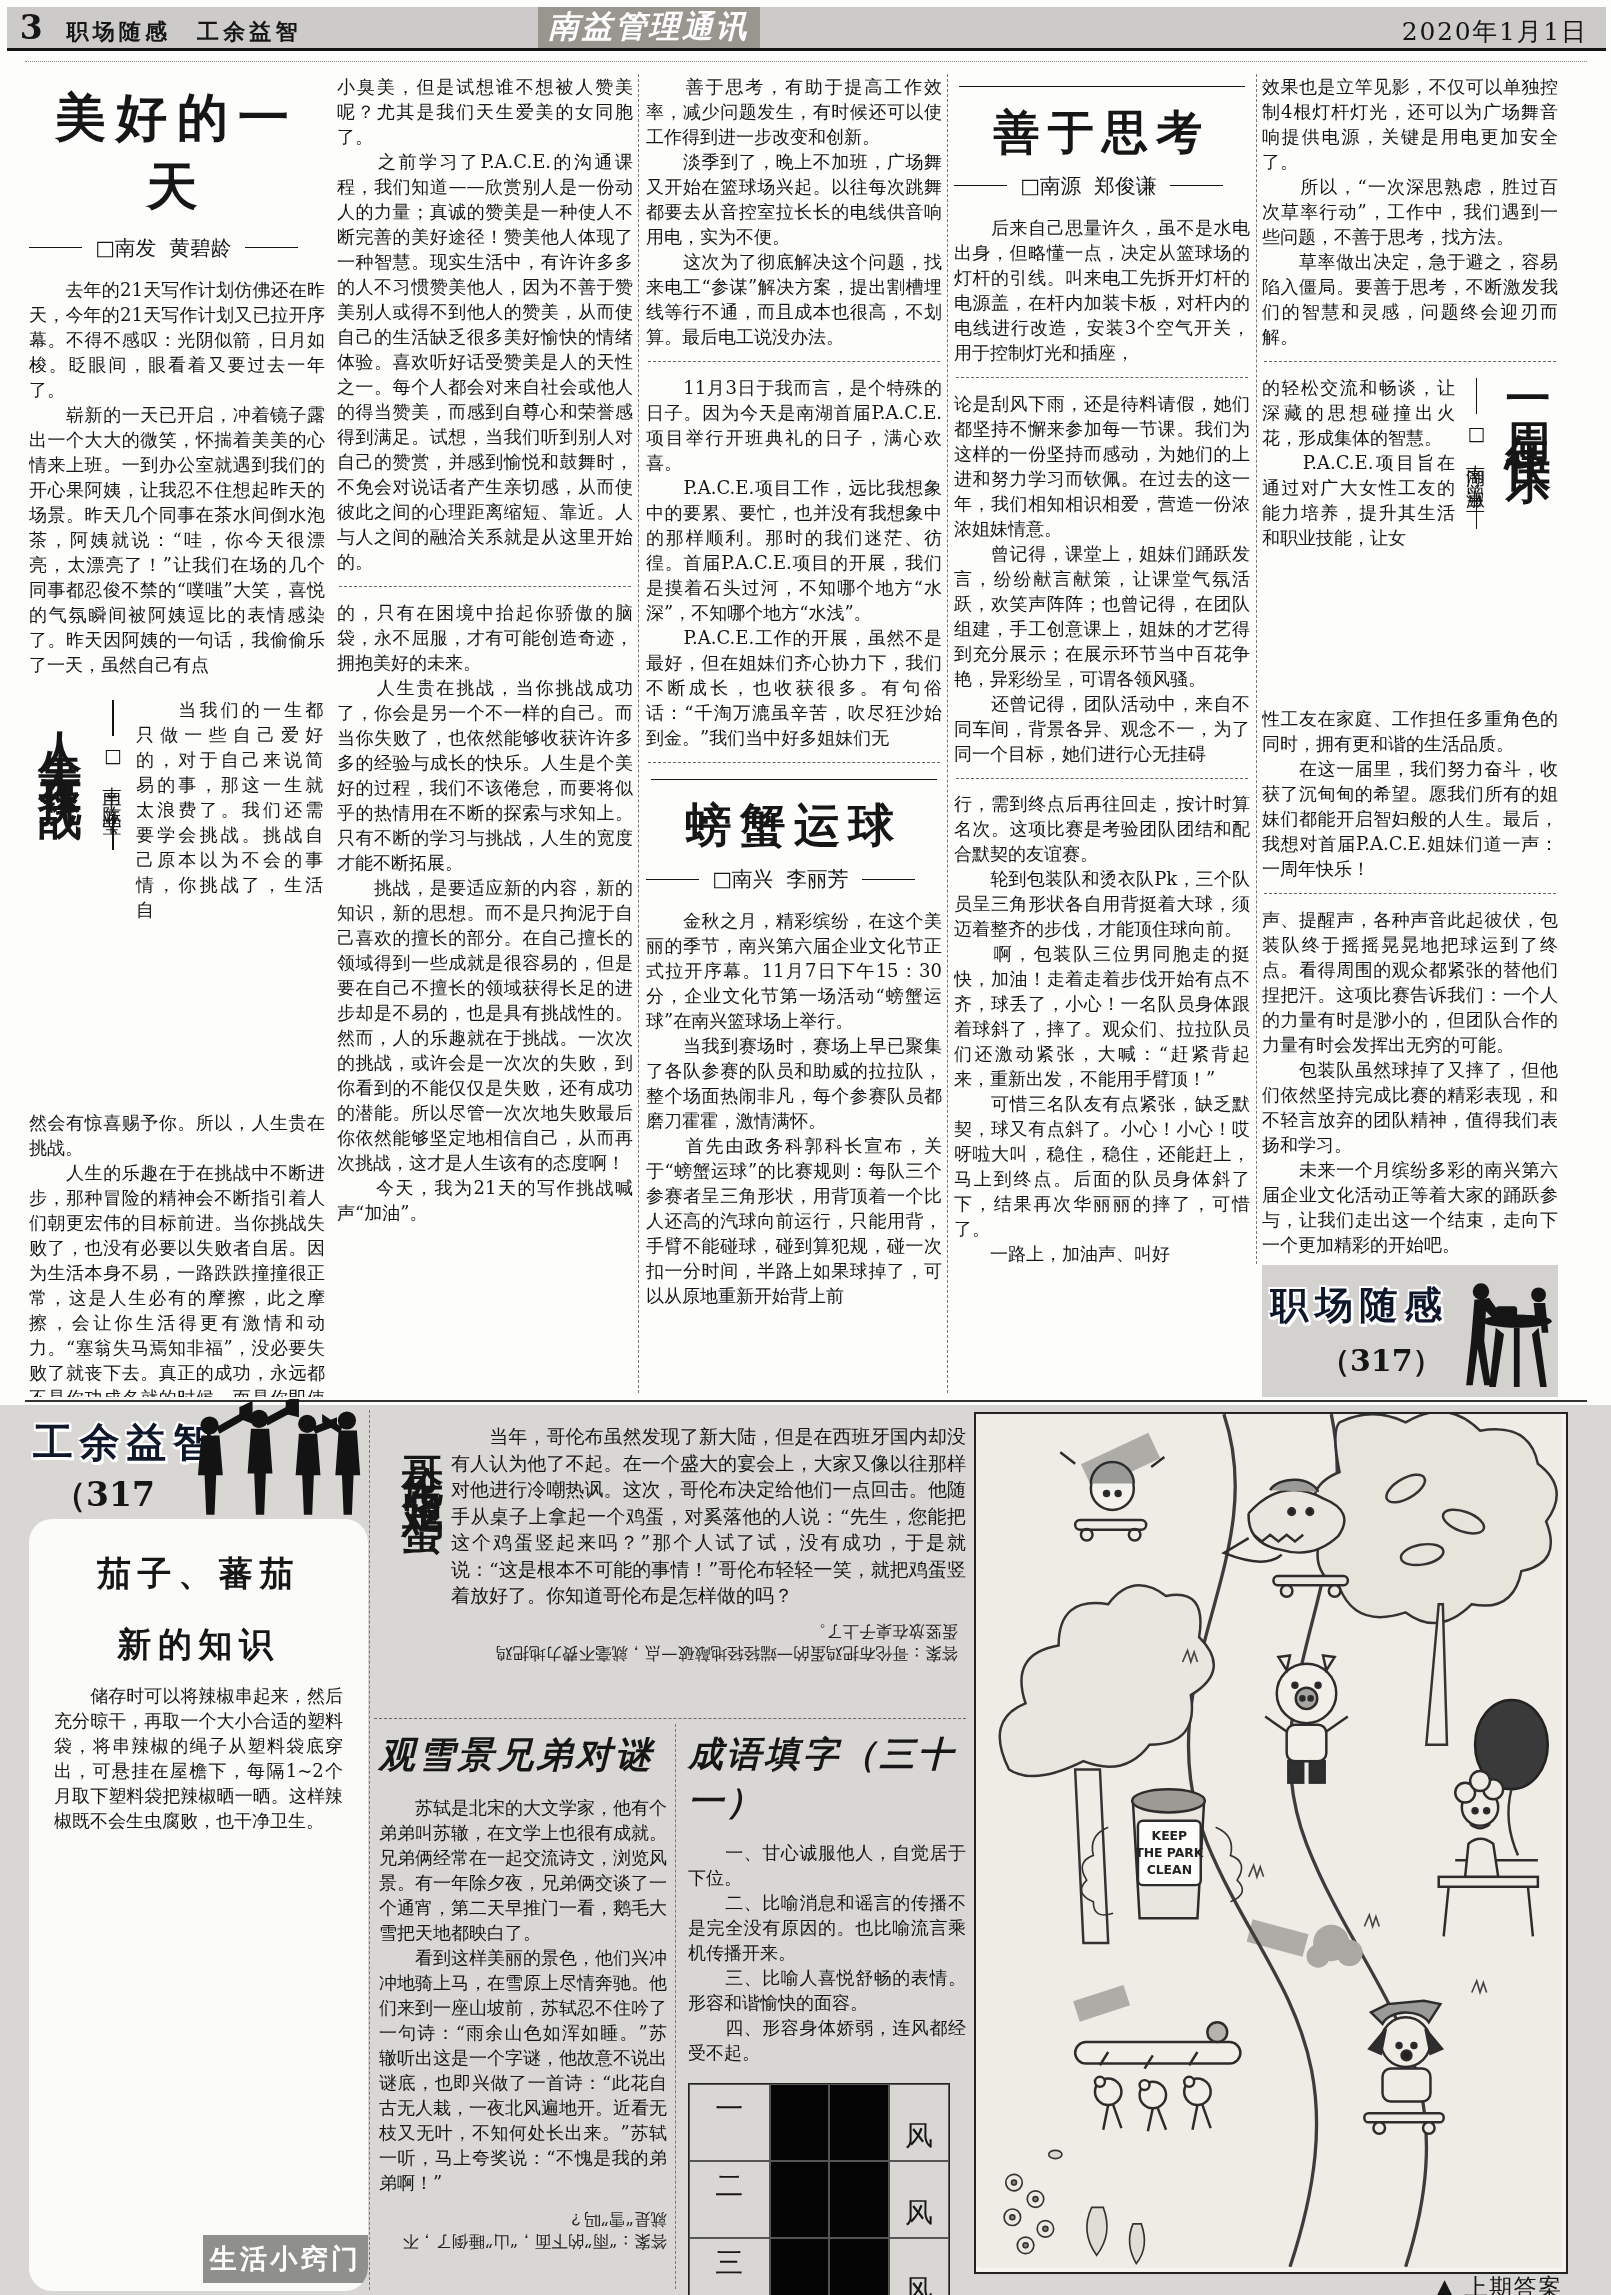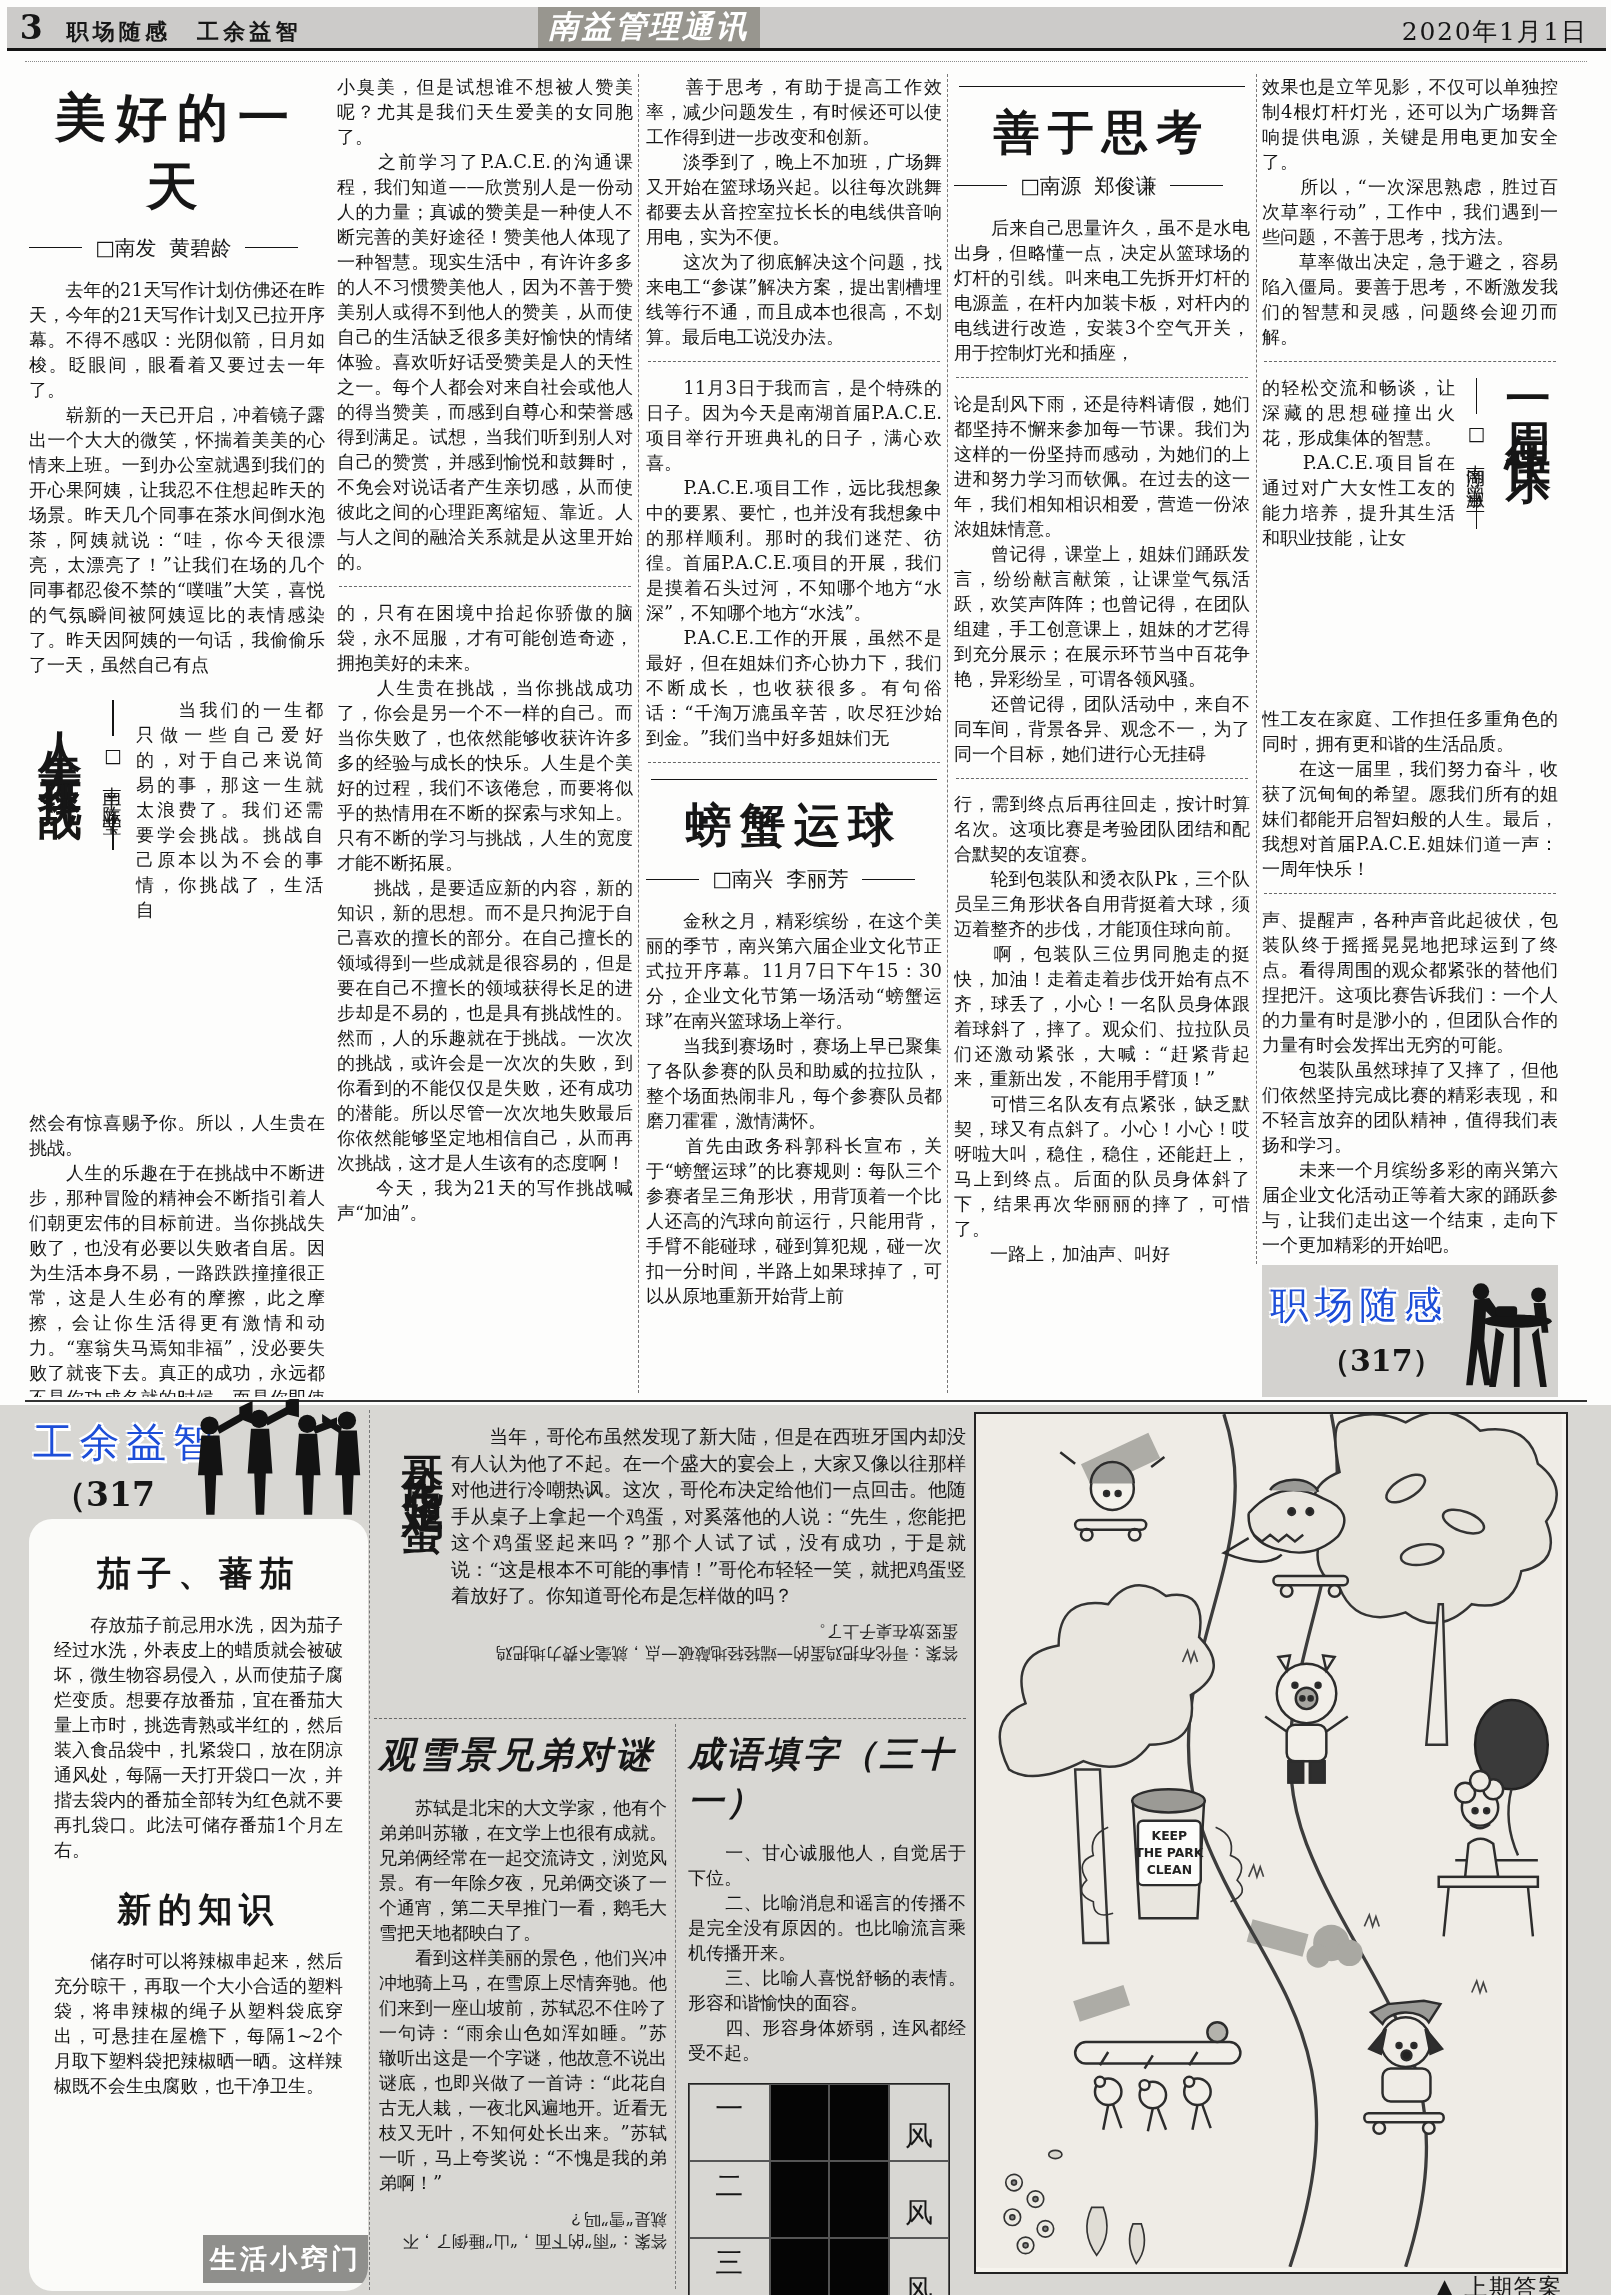--- a/index.html
+++ b/index.html
@@ -25,21 +25,21 @@
   .rule-top{border-top:1.7px solid #141414;margin:3.3px 5px 10px;}
   .byline{display:flex;align-items:center;justify-content:flex-start;gap:13.2px;margin-bottom:15px;font-size:20.7px;}
   .byline .r{width:53px;border-top:1.7px solid #141414;}
   .vblock{display:flex;flex-direction:row;flex:none;}
   .vtitle{writing-mode:vertical-rl;font-weight:bold;}
   .vbylwrap{display:flex;flex-direction:column;align-items:center;}
   .vbar{width:1.7px;height:36px;background:#141414;margin:3.3px 0;}
   .vbyl{writing-mode:vertical-rl;font-size:19px;letter-spacing:5px;margin:5px 0;}
   .flip{transform:rotate(180deg);}
   
-  .bubble{font-weight:normal;color:#1d4ed8;
+  .bubble{font-weight:bold;color:#0f172a;
     text-shadow:1.7px 1.7px 0 #fff,-1.7px -1.7px 0 #fff,1.7px -1.7px 0 #fff,-1.7px 1.7px 0 #fff,2.5px 2.5px 0 #fff,0 2.5px 0 #fff,2.5px 0 0 #fff;}
   #zc-badge{left:0;right:0;bottom:0;height:132px;background:#d3d2cf;}
   
   #band{left:0;top:1405px;width:1612px;height:890px;background:#d8d7d3;}
   #black-rule2{left:25px;top:1400px;width:1562px;height:1.7px;background:#333;}
   #tipsbox{left:29px;top:1519px;width:339px;height:772px;background:#fbfbf9;border-radius:23px;overflow:hidden;}
   .tipinner{padding:25px 25px 16.5px;}
   .tiptitle{font-size:34px;font-weight:bold;text-align:center;letter-spacing:6.6px;margin:6.6px 0 15px;}
   #shq{position:absolute;right:0;bottom:8.3px;width:165px;height:48px;background:#8f8f8c;color:#fff;
        font-size:27px;font-weight:bold;display:flex;align-items:center;justify-content:center;letter-spacing:3.3px;}
@@ -218,21 +218,20 @@
         <path d="M150 34 L180 22 L180 32 L154 42 Z"></path>
       <circle cx="192" cy="26" r="11"></circle>
         <path d="M182 38 L204 38 L208 92 L200 92 L198 140 L188 140 L186 92 L178 92 Z"></path>
         <path d="M186 34 L162 18 L162 28 L184 42 Z"></path>
     </g>
   </svg>
 
   <div class="abs" id="tipsbox">
     <div class="tipinner">
       <div class="tiptitle">茄子、蕃茄</div>
-      <div class="bt2">　　存放茄子前忌用水洗，因为茄子经过水洗，外表皮上的蜡质就会被破坏，微生物容易侵入，从而使茄子腐烂变质。想要存放番茄，宜在番茄大量上市时，挑选青熟或半红的，然后装入食品袋中，扎紧袋口，放在阴凉通风处，每隔一天打开袋口一次，并揩去袋内的番茄全部转为红色就不要再扎袋口。此法可储存番茄1个月左右。</div>
       <div class="tiptitle" style="margin-top:25px;">新的知识</div>
       <div class="bt2">　　储存时可以将辣椒串起来，然后充分晾干，再取一个大小合适的塑料袋，将串辣椒的绳子从塑料袋底穿出，可悬挂在屋檐下，每隔1~2个月取下塑料袋把辣椒晒一晒。这样辣椒既不会生虫腐败，也干净卫生。</div>
     </div>
     <div id="shq">生活小窍门</div>
   </div>
 
   <div class="abs" style="left:382px;top:1423px;width:584px;height:285px;display:flex;">
     <div class="vtitle" style="font-size:41px;letter-spacing:11.6px;width:69px;">哥伦布竖鸡蛋</div>
     <div style="flex:1;">
       <div class="bt2" style="font-size:19px;line-height:26.5px;">　　当年，哥伦布虽然发现了新大陆，但是在西班牙国内却没有人认为他了不起。在一个盛大的宴会上，大家又像以往那样对他进行冷嘲热讽。这次，哥伦布决定给他们一点回击。他随手从桌子上拿起一个鸡蛋，对奚落他的人说：“先生，您能把这个鸡蛋竖起来吗？”那个人试了试，没有成功，于是就说：“这是根本不可能的事情！”哥伦布轻轻一笑，就把鸡蛋竖着放好了。你知道哥伦布是怎样做的吗？</div>

